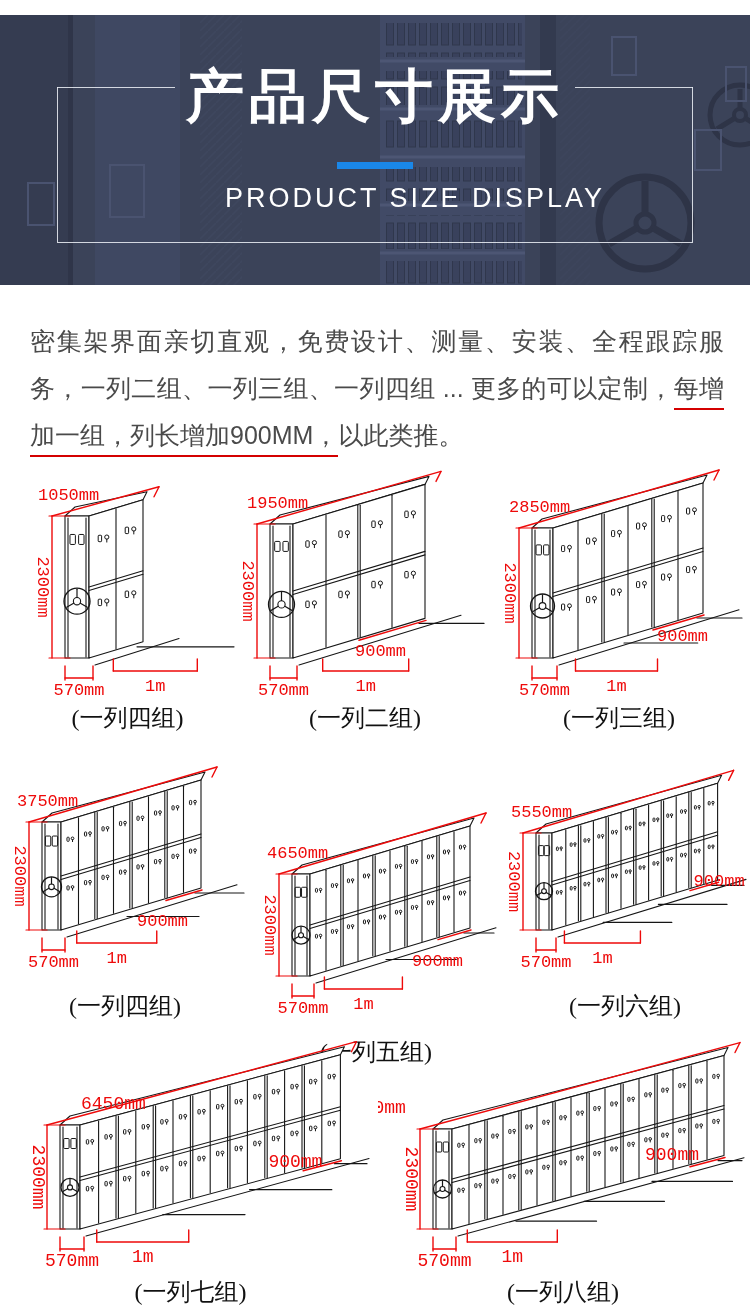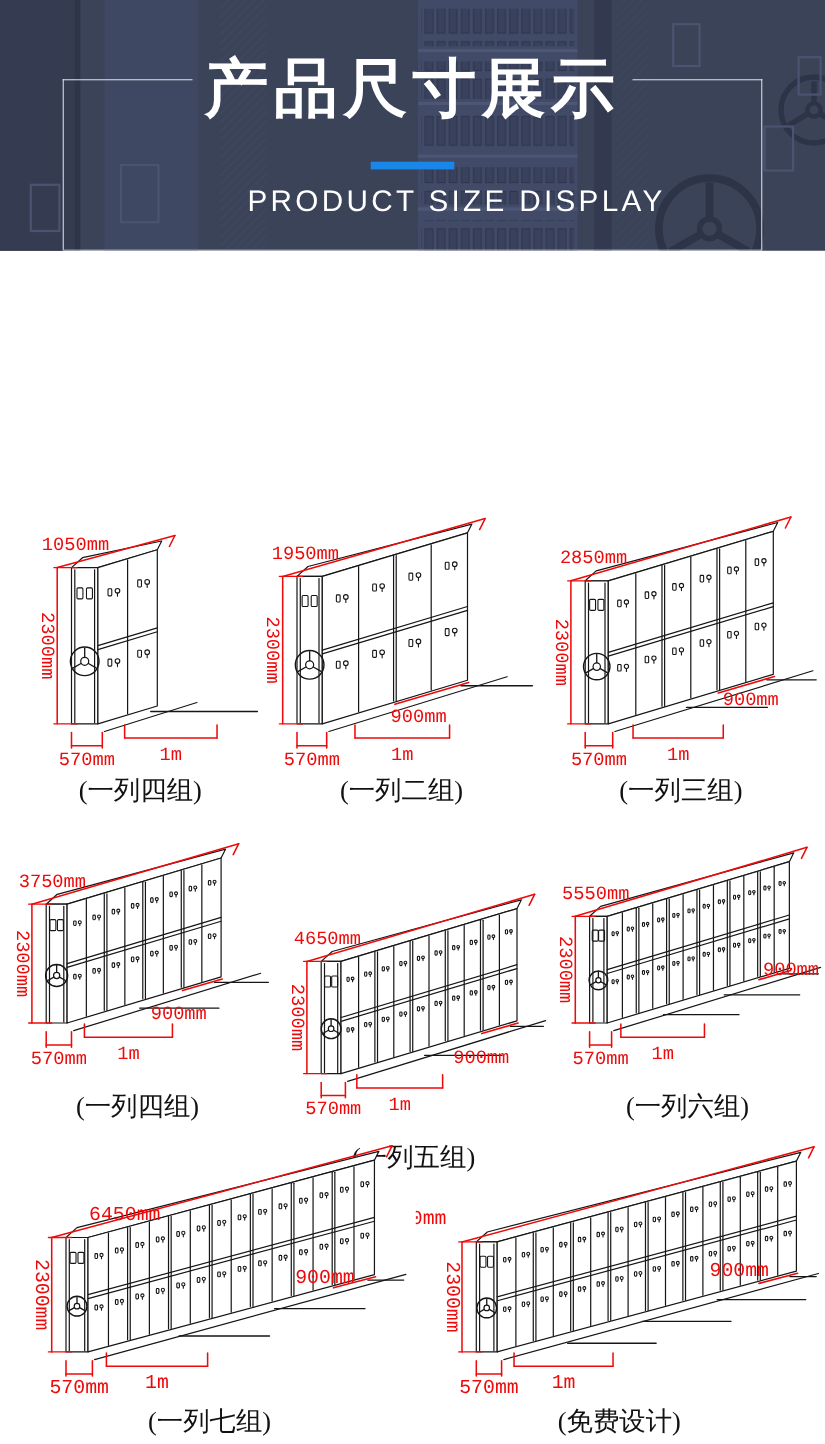--- a/index.html
+++ b/index.html
@@ -1,19 +1,19 @@
 <!DOCTYPE html>
 <html style="--accent: #1a87e8; --uline: #d40000;"><head>
 <meta charset="utf-8">
 <style>
   html,body{margin:0;padding:0;background:#fff;}
   .page{position:relative;width:750px;height:1313px;background:#fff;overflow:hidden;
         font-family:"Liberation Sans","DejaVu Sans",sans-serif;}
   
-  .hero{position:absolute;left:0;top:0;width:750px;height:228px;overflow:hidden;}
+  .hero{position:absolute;left:0;top:15px;width:750px;height:270px;overflow:hidden;}
   .hero svg{position:absolute;left:0;top:0;}
   .frame{position:absolute;background:rgba(238,242,248,.85);}
   .hero-title{position:absolute;left:0;top:40px;width:100%;text-align:center;color:#fff;
       font-size:58px;font-weight:bold;letter-spacing:5px;line-height:1.4;}
   .hero-bar{position:absolute;left:337px;top:147px;width:76px;height:7px;background:var(--accent,#1a87e8);}
   .hero-sub{position:absolute;left:0;top:168px;width:100%;text-align:center;color:#fff;
       font-size:27px;font-weight:400;letter-spacing:3px;margin-left:40px;}
   
   .intro{position:absolute;left:30px;top:293px;width:694px;font-size:25px;line-height:47px;
       color:#4a4a4a;text-align:justify;}
@@ -82,20 +82,21 @@
     <div class="frame" style="left:57px;top:72px;width:118px;height:1px;"></div>
     <div class="frame" style="left:575px;top:72px;width:118px;height:1px;"></div>
     <div class="frame" style="left:57px;top:72px;width:1px;height:155px;"></div>
     <div class="frame" style="left:692px;top:72px;width:1px;height:155px;"></div>
     <div class="frame" style="left:57px;top:227px;width:636px;height:1px;"></div>
     <div class="hero-title">产品尺寸展示</div>
     <div class="hero-bar"></div>
     <div class="hero-sub">PRODUCT SIZE DISPLAY</div>
   </div>
 
+  <p class="intro"><span>密集架界面亲切直观，免费设计、测量、安装、全程跟踪服务，一列二组、一列三组、一列四组 ... 更多的可以定制，</span><span class="u">每增加一组，列长增加900MM，</span><span>以此类推。</span></p>
 
   <figure class="diag" id="d1" style="left:15px;top:468px;width:225px;">
     <svg width="225" height="232">
         <line x1="80" y1="197" x2="164" y2="170.6" stroke="#161616" stroke-width="1.1" stroke-linecap="round"></line>
         <line x1="122" y1="178.8" x2="219" y2="178.8" stroke="#161616" stroke-width="1.2" stroke-linecap="round"></line>
         <polygon points="50,48 74,48 128,31.8 132,23.8 60,39" stroke="#161616" fill="#fff" stroke-width="1.1" stroke-linejoin="round"></polygon>
         <polygon points="50,48 74,48 74,190 50,190" stroke="#161616" fill="#fff" stroke-width="1.1" stroke-linejoin="round"></polygon>
         <line x1="53" y1="50" x2="53" y2="189" stroke="#161616" stroke-width="1.1" stroke-linecap="round"></line>
         <line x1="71" y1="50" x2="71" y2="189" stroke="#161616" stroke-width="1.1" stroke-linecap="round"></line>
         <polygon points="74,48 128,31.8 128,173.8 74,190" stroke="#161616" fill="#fff" stroke-width="1.1" stroke-linejoin="round"></polygon>
@@ -917,15 +918,15 @@
         <line x1="78" y1="201" x2="78" y2="215" stroke="#ee0a0a" stroke-width="1.4" stroke-linecap="round"></line>
         <line x1="55" y1="213" x2="78" y2="213" stroke="#ee0a0a" stroke-width="1.4" stroke-linecap="round"></line>
         <text text-anchor="middle" fill="#ee0a0a" font-size="18" font-family="&quot;Liberation Mono&quot;,&quot;DejaVu Sans Mono&quot;,monospace" x="66.5" y="230">570mm</text>
         <line x1="89.3" y1="206" x2="179.3" y2="206" stroke="#ee0a0a" stroke-width="1.4" stroke-linecap="round"></line>
         <line x1="89.3" y1="206" x2="89.3" y2="194" stroke="#ee0a0a" stroke-width="1.4" stroke-linecap="round"></line>
         <line x1="179.3" y1="206" x2="179.3" y2="194" stroke="#ee0a0a" stroke-width="1.4" stroke-linecap="round"></line>
         <text text-anchor="middle" fill="#ee0a0a" font-size="18" font-family="&quot;Liberation Mono&quot;,&quot;DejaVu Sans Mono&quot;,monospace" x="134.3" y="226">1m</text>
         <line x1="312" y1="130.74" x2="347" y2="121.56" stroke="#ee0a0a" stroke-width="1.5" stroke-linecap="round"></line>
         <text text-anchor="start" fill="#ee0a0a" font-size="18" font-family="&quot;Liberation Mono&quot;,&quot;DejaVu Sans Mono&quot;,monospace" x="267" y="123.56">900mm</text>
       </svg>
-    <figcaption class="cap">(免费设计)</figcaption>
+    <figcaption class="cap">(一列八组)</figcaption>
   </figure>
 </div>
 
 </body></html>

